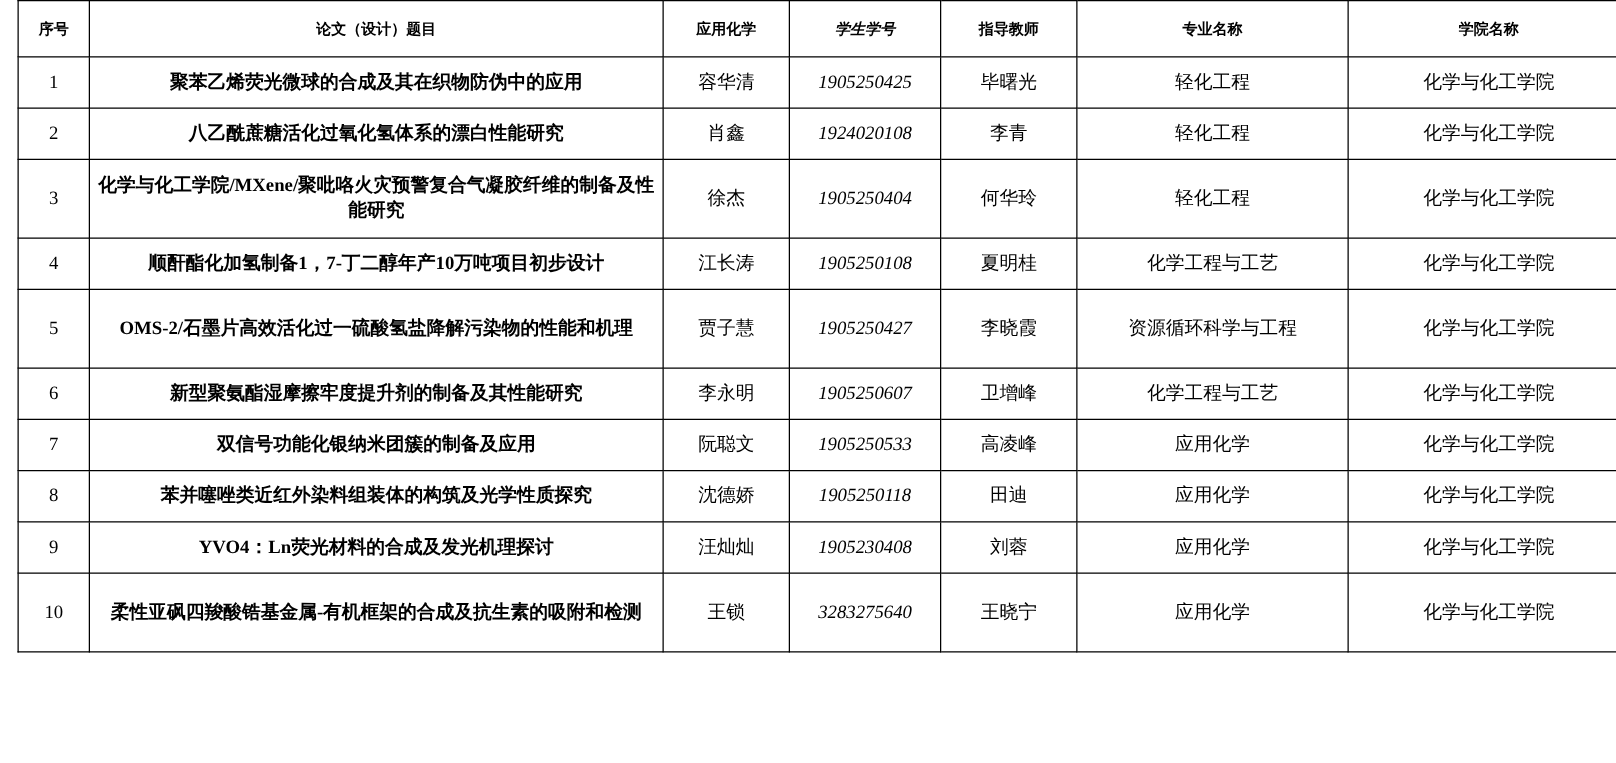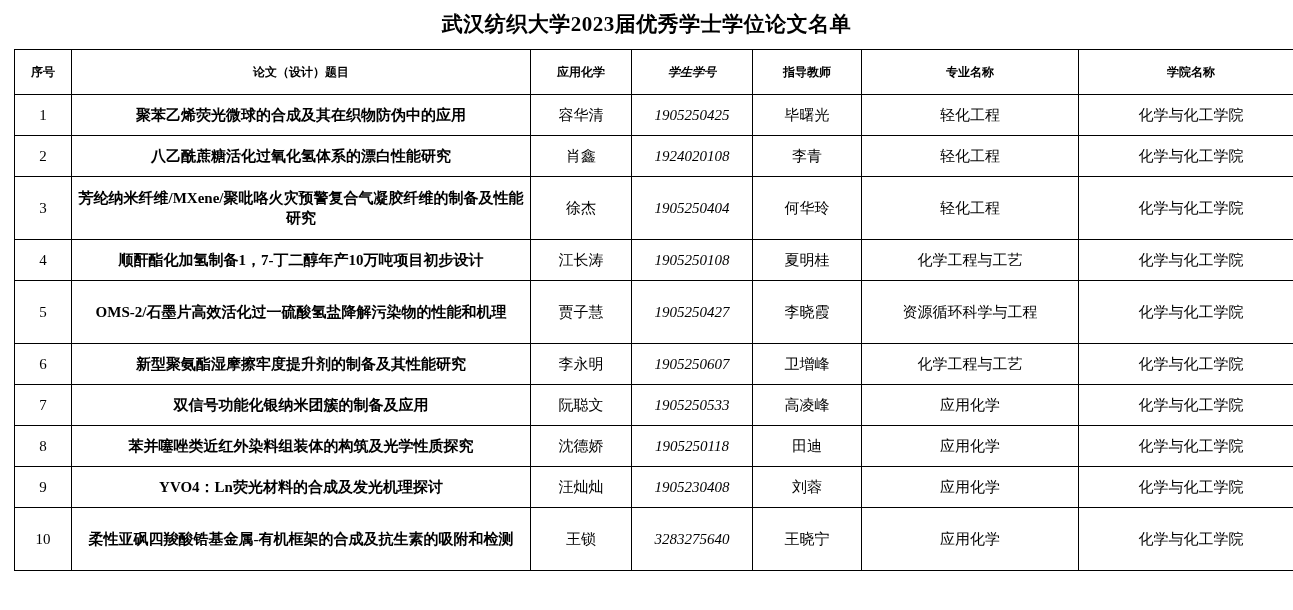--- a/index.html
+++ b/index.html
@@ -66,21 +66,20 @@
   th.c-college { width: 216px; }
 
   tr.row-1h td { height: 30px; }
   tr.row-2h td { height: 52px; }
 </style>
 </head>
 <body>
 
 <div class="page">
 
-  <div class="doc-title">武汉纺织大学2023届优秀学士学位论文名单</div>
 
   <table class="list-table">
     <thead>
       <tr>
         <th class="c-seq">序号</th>
         <th class="c-title">论文（设计）题目</th>
         <th class="c-name">应用化学</th>
         <th class="c-id">学生学号</th>
         <th class="c-teacher">指导教师</th>
         <th class="c-major">专业名称</th>
@@ -101,21 +100,21 @@
           <td class="c-seq">2</td>
           <td class="c-title">八乙酰蔗糖活化过氧化氢体系的漂白性能研究</td>
           <td class="c-name">肖鑫</td>
           <td class="c-id">1924020108</td>
           <td class="c-teacher">李青</td>
           <td class="c-major">轻化工程</td>
           <td class="c-college">化学与化工学院</td>
         </tr>
         <tr class="row-2h">
           <td class="c-seq">3</td>
-          <td class="c-title">芳纶纳米纤维/MXene/聚吡咯火灾预警复合气凝胶纤维的制备及性能研究</td>
+          <td class="c-title">化学与化工学院/MXene/聚吡咯火灾预警复合气凝胶纤维的制备及性能研究</td>
           <td class="c-name">徐杰</td>
           <td class="c-id">1905250404</td>
           <td class="c-teacher">何华玲</td>
           <td class="c-major">轻化工程</td>
           <td class="c-college">化学与化工学院</td>
         </tr>
         <tr class="row-1h">
           <td class="c-seq">4</td>
           <td class="c-title">顺酐酯化加氢制备1，7-丁二醇年产10万吨项目初步设计</td>
           <td class="c-name">江长涛</td>

